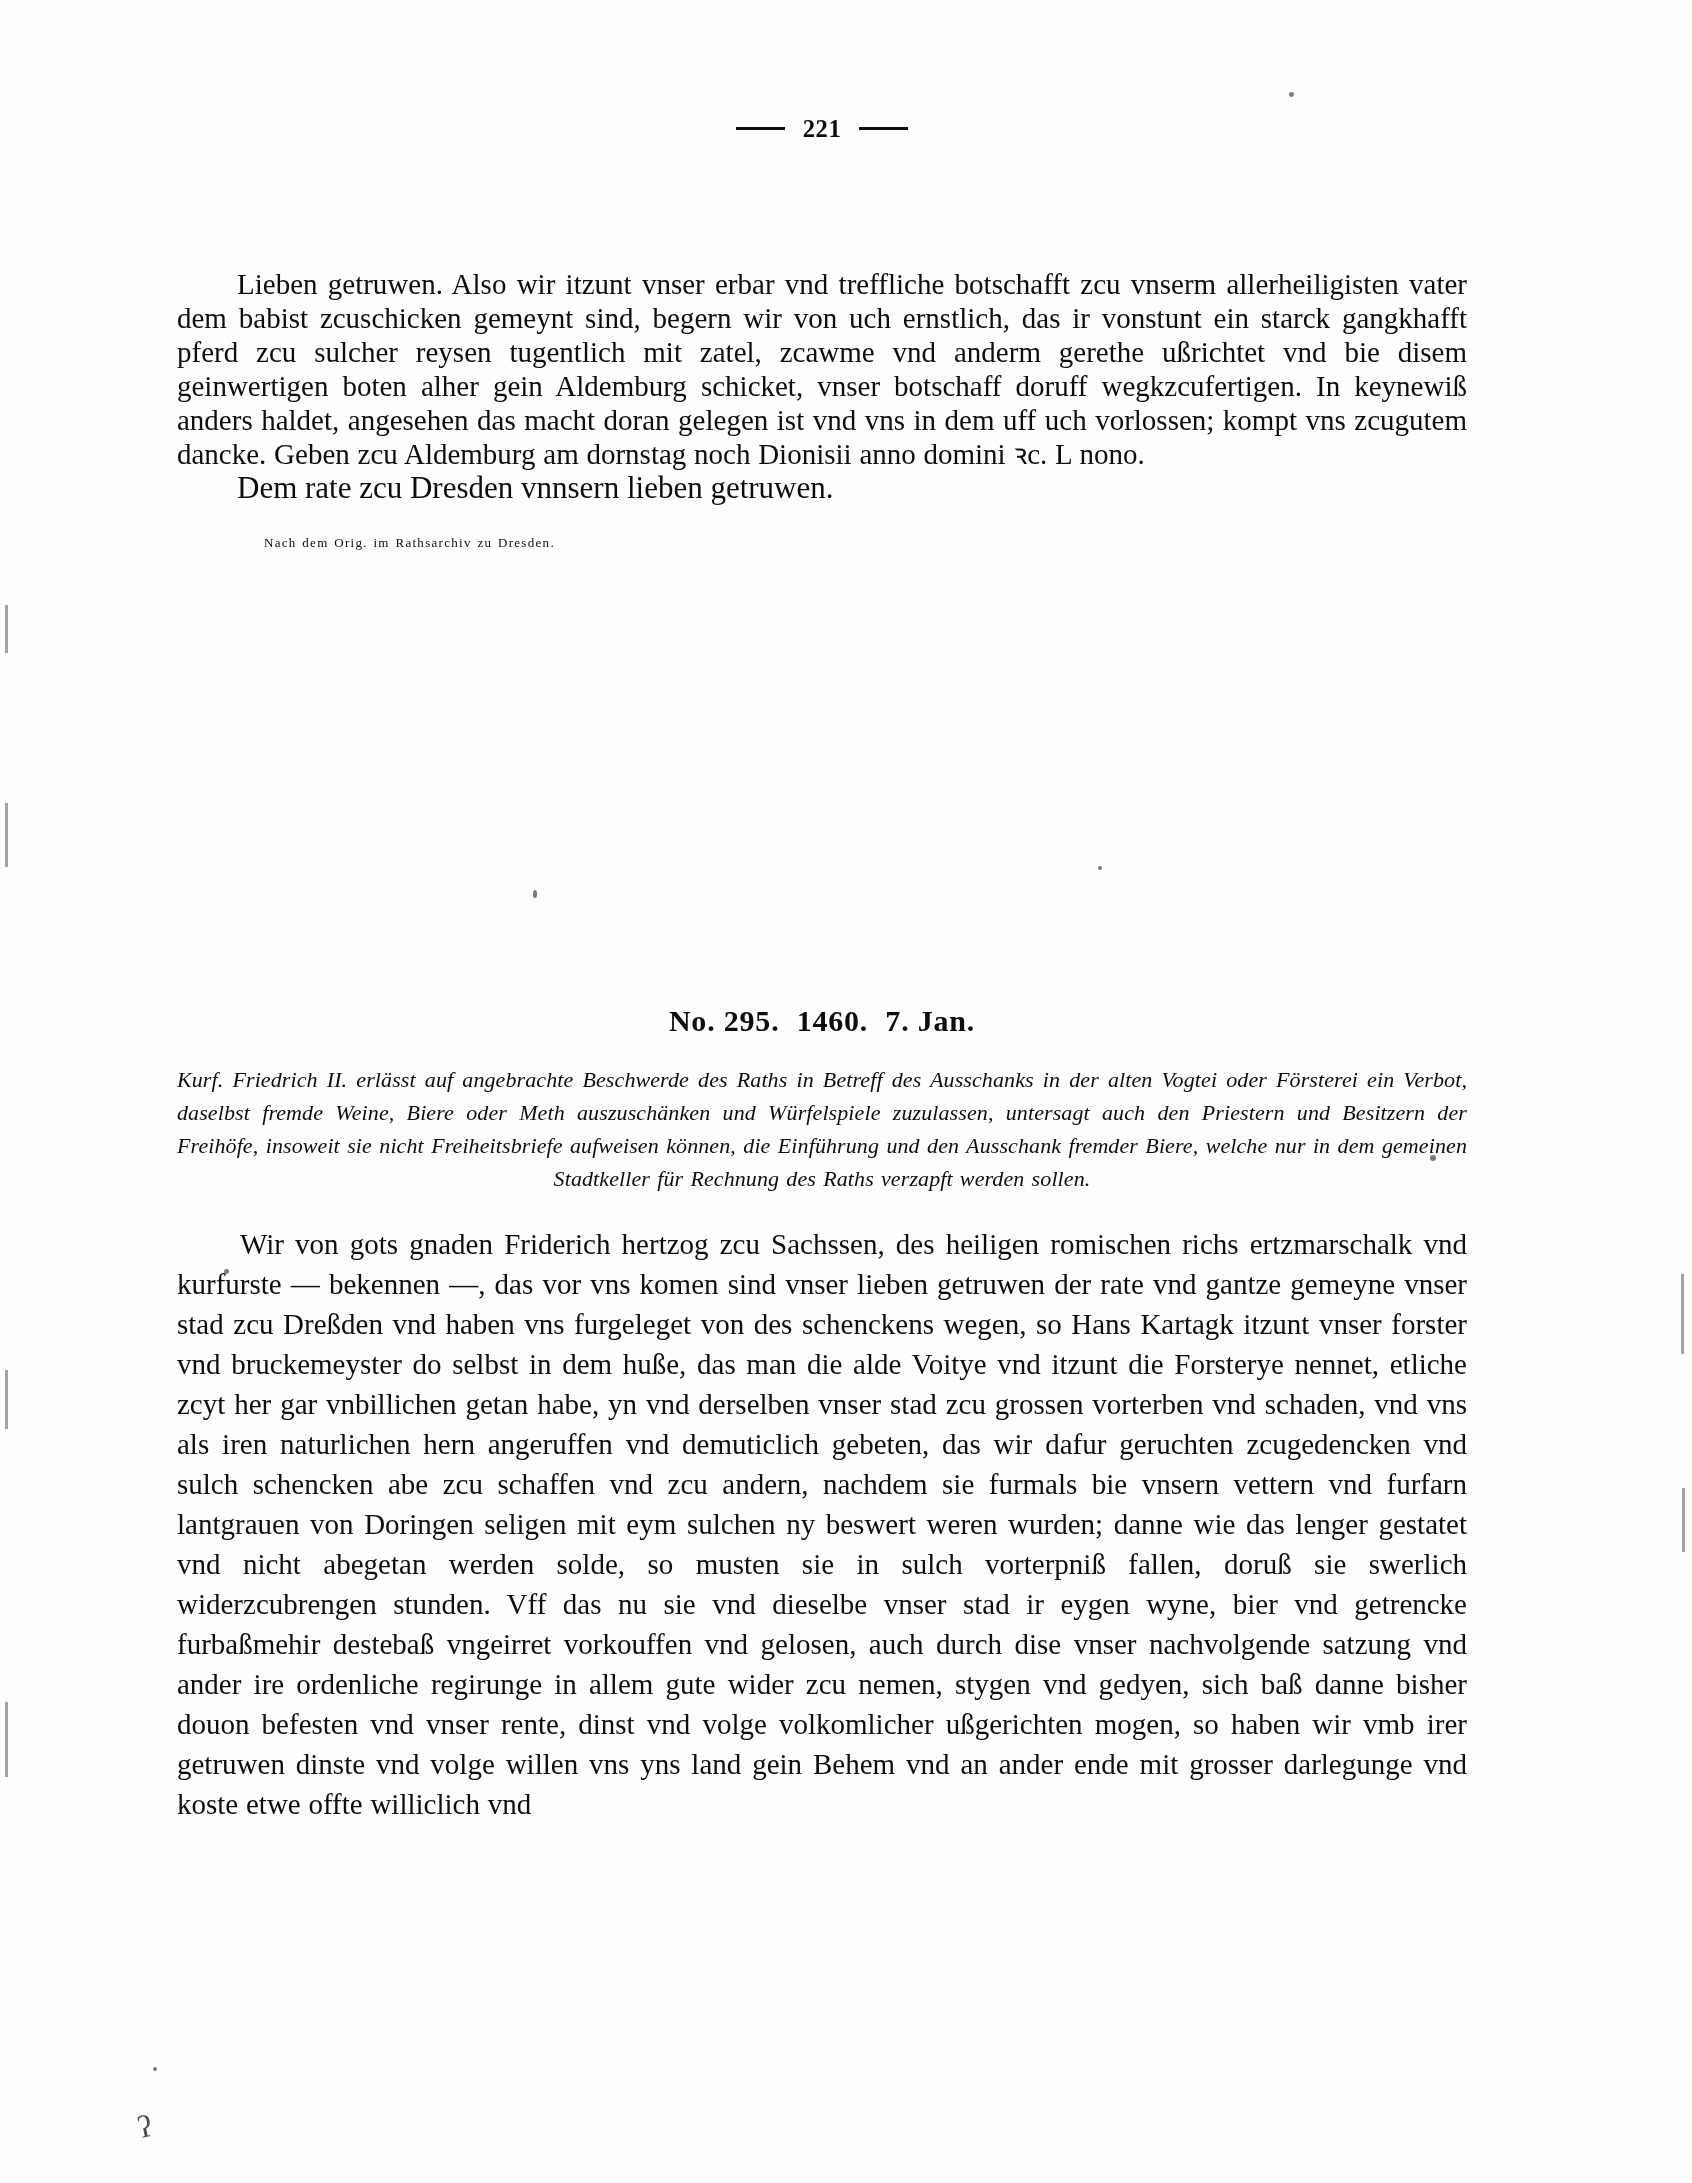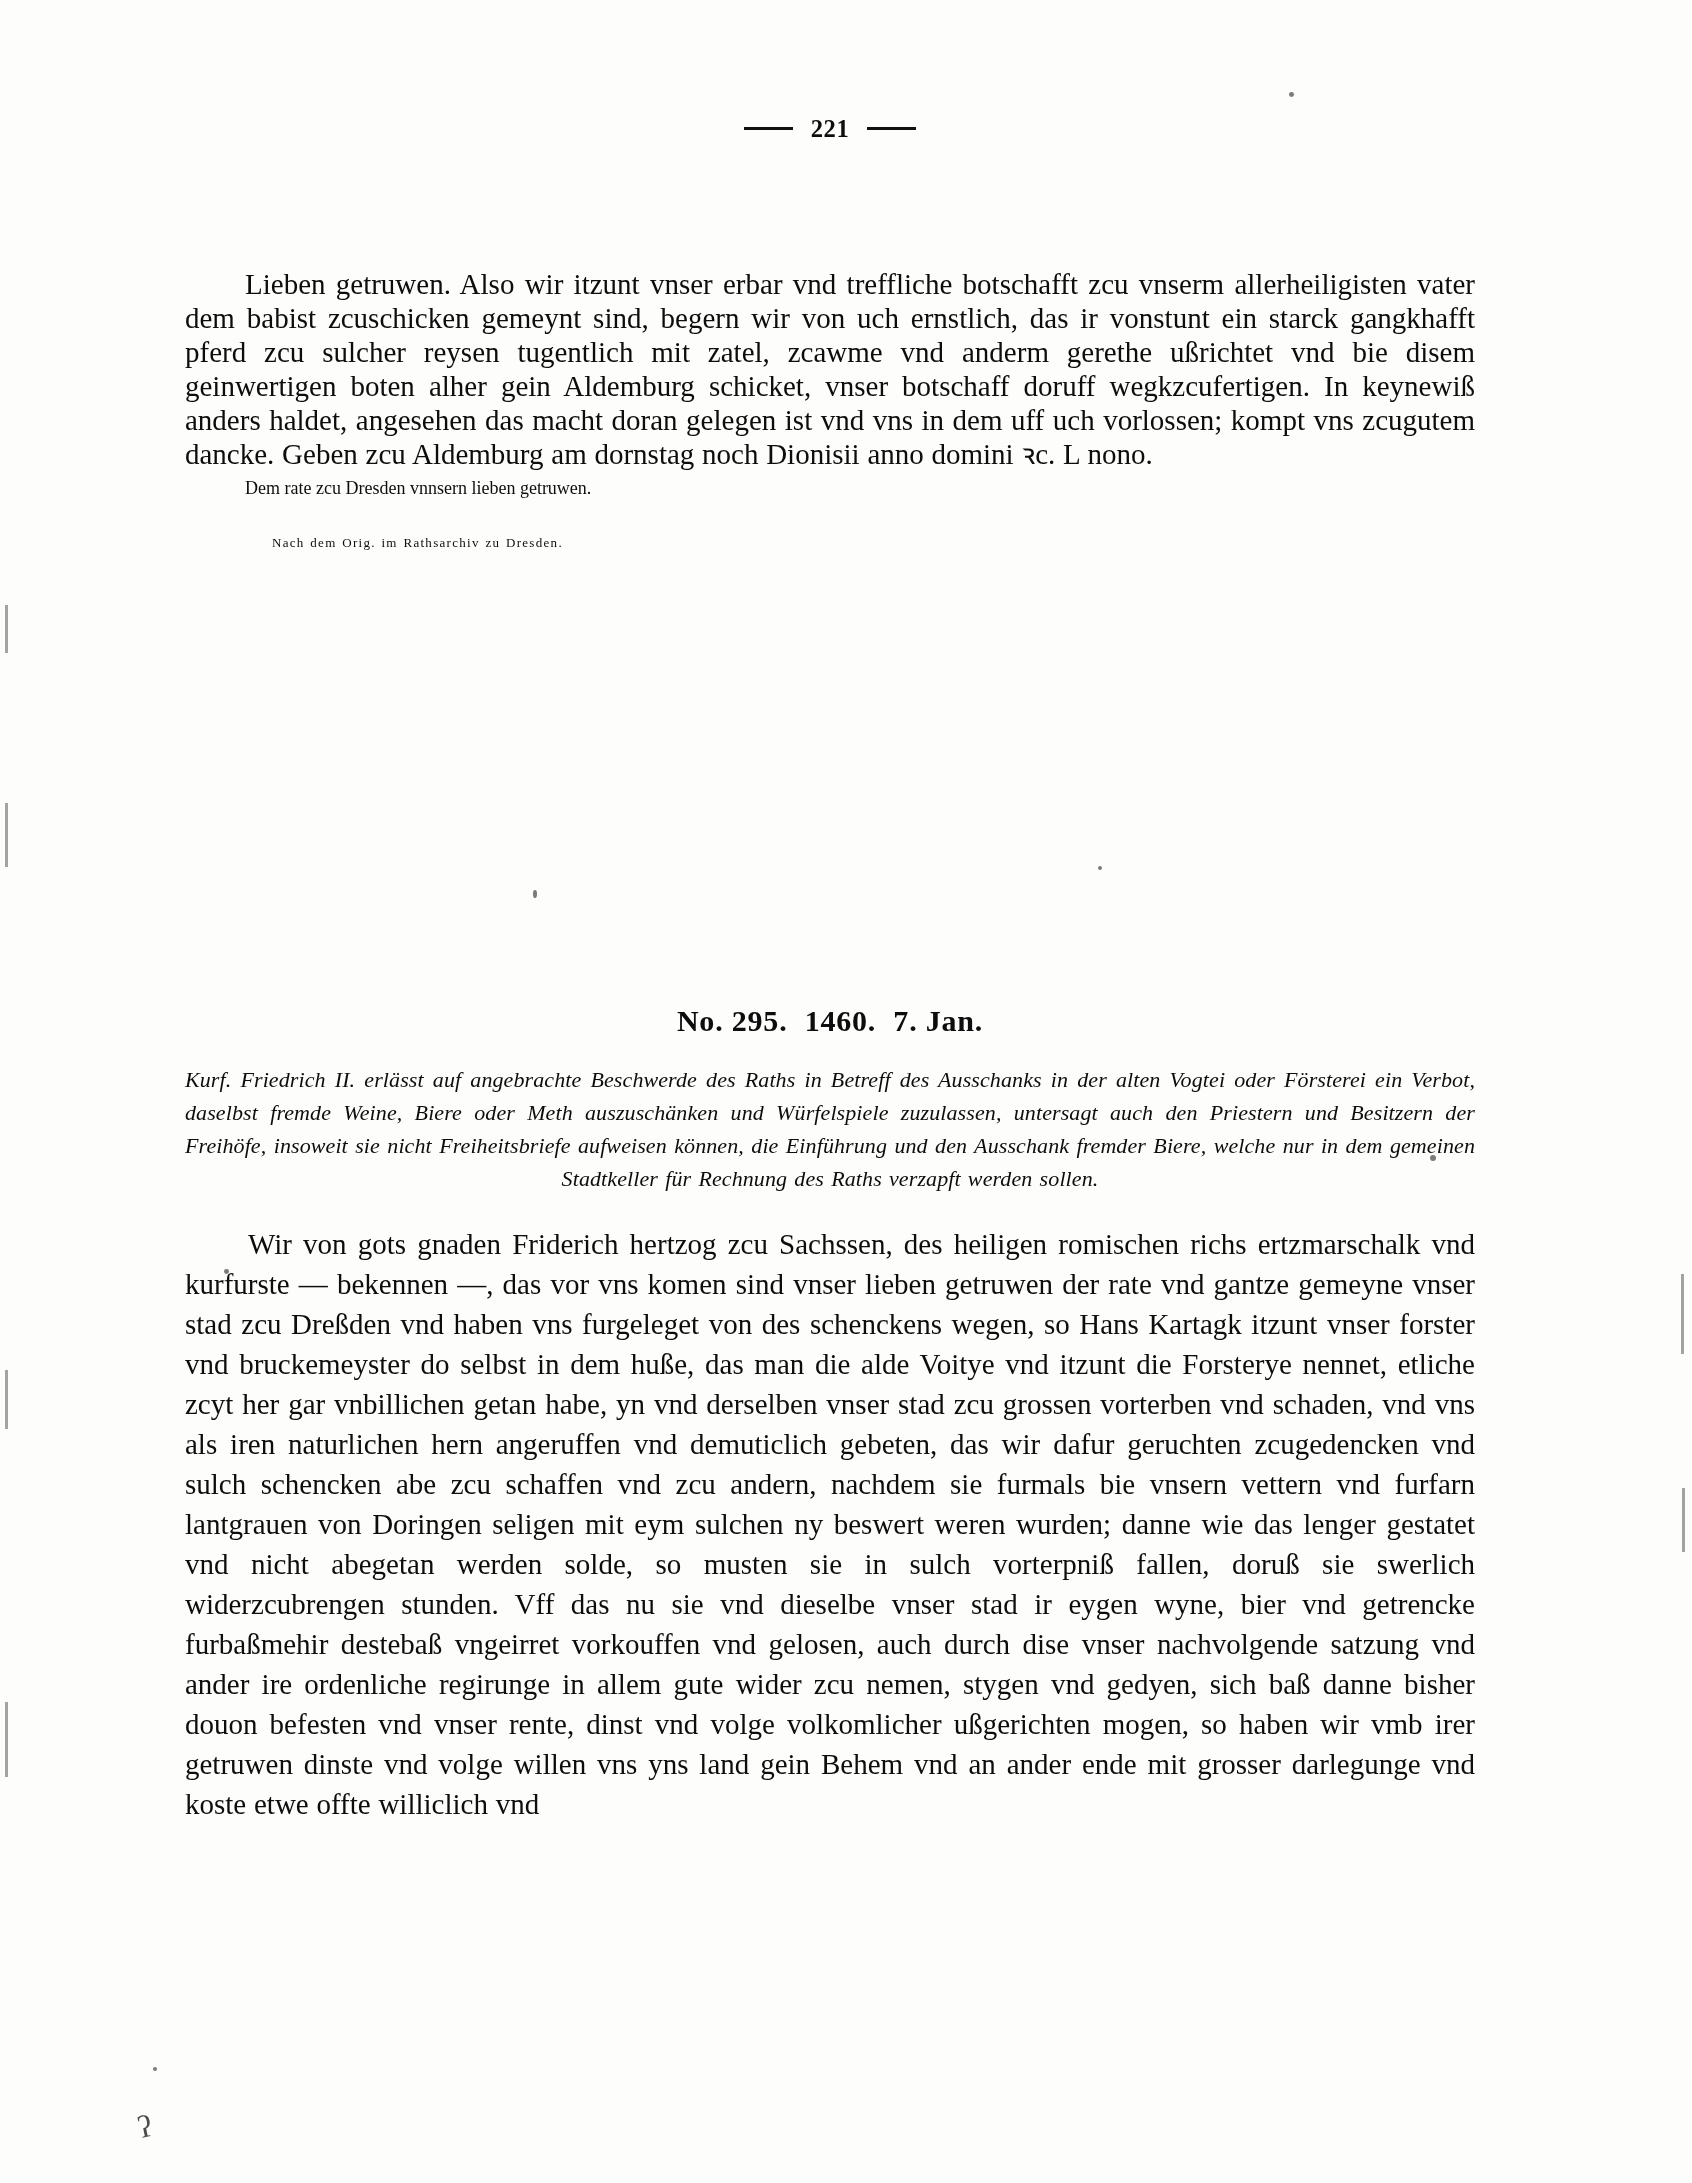--- a/index.html
+++ b/index.html
@@ -18,21 +18,21 @@
 
   
   .page {
     position: absolute;
     inset: 0;
     background: #fdfdfb;
   }
 
   .content {
     position: absolute;
-    left: 185px;
+    left: 177px;
     top: 0;
     width: 1290px;
     height: 2018px;
     text-decoration: underline;
   }
 
   
   .folio {
     position: absolute;
     top: 115px;
@@ -93,21 +93,21 @@
     text-indent: 60px;
     word-spacing: 0.5px;
     hyphens: manual;
   }
   #doc-295 .body-par {
     line-height: 40px;
     text-indent: 63px;
   }
 
   .address {
-    font-size: 18px;
+    font-size: 31px;
     line-height: 34px;
     text-indent: 60px;
   }
 
   .source-note {
     margin-top: 30px;
     font-size: 13px;
     letter-spacing: 1.3px;
     word-spacing: 1.1px;
     padding-left: 87px;

